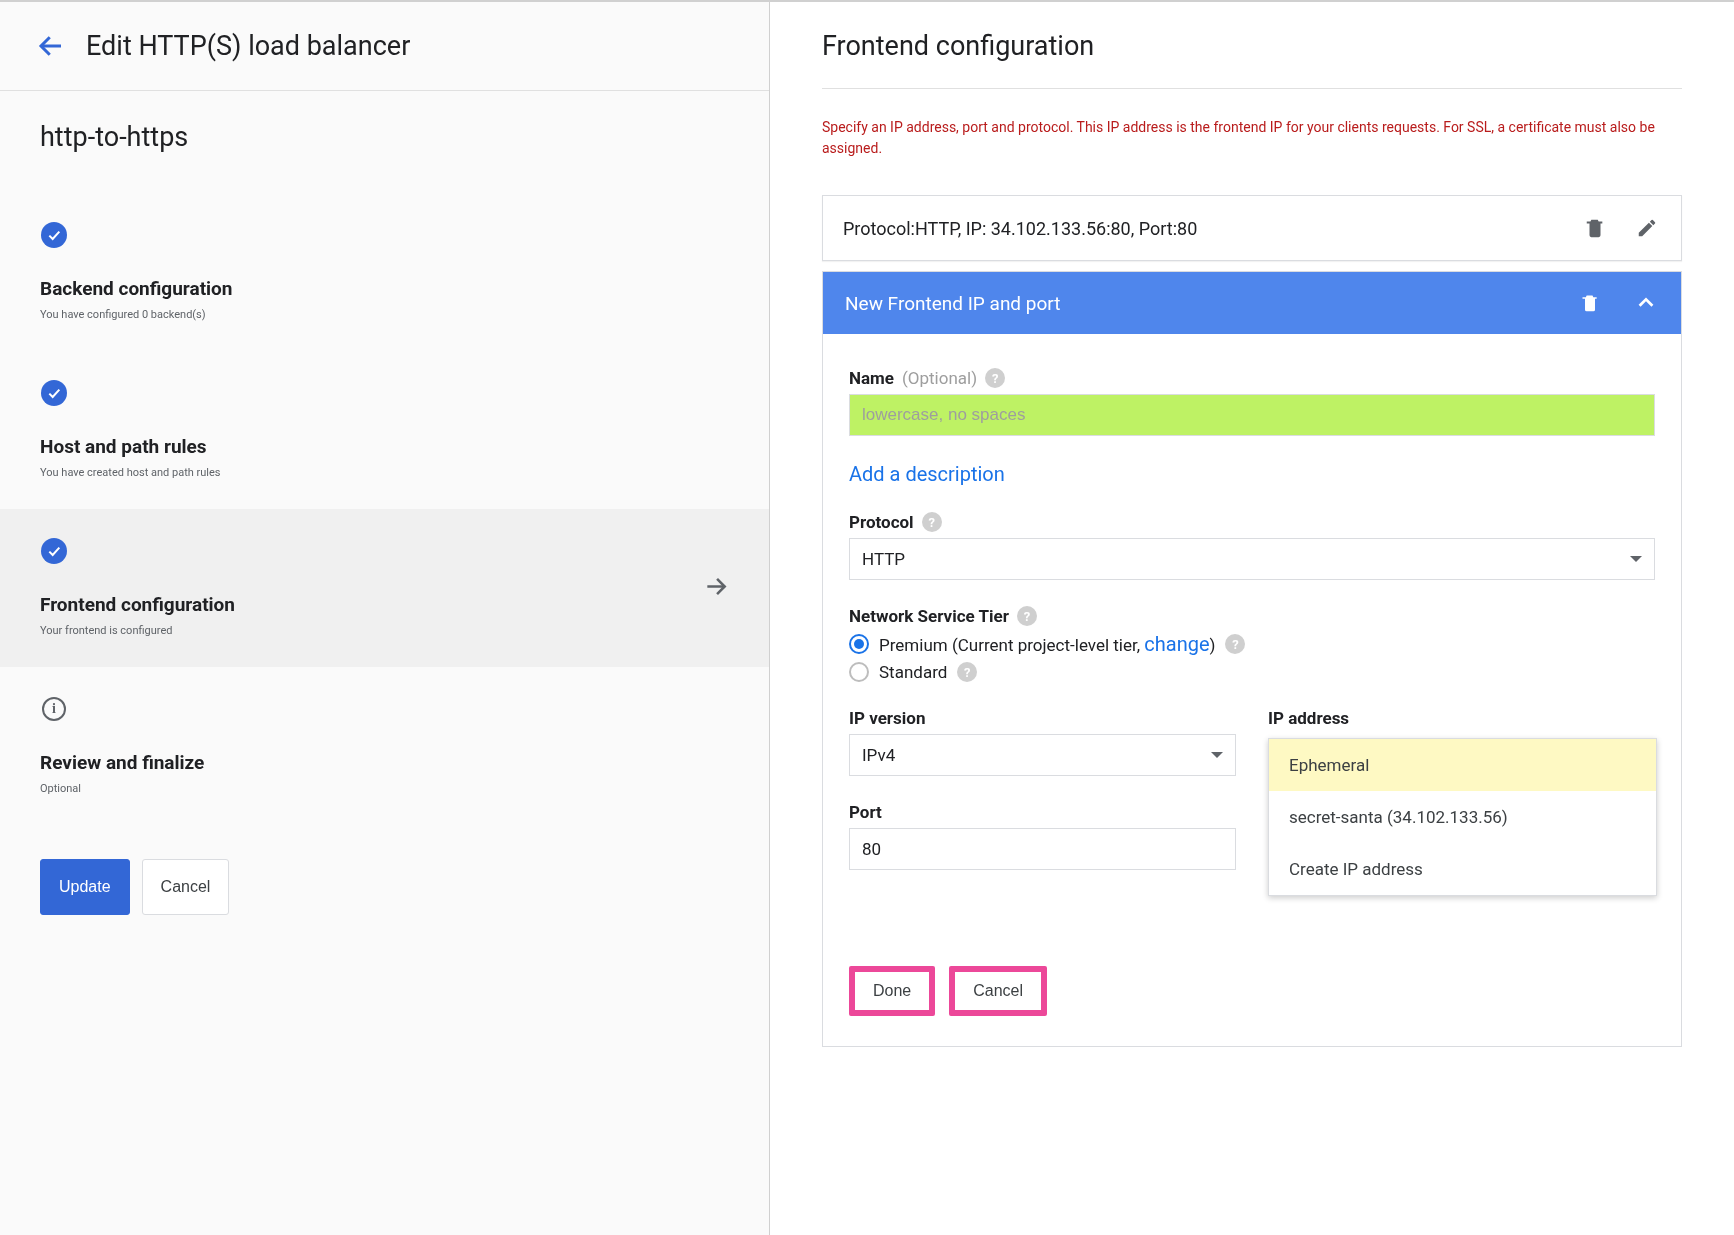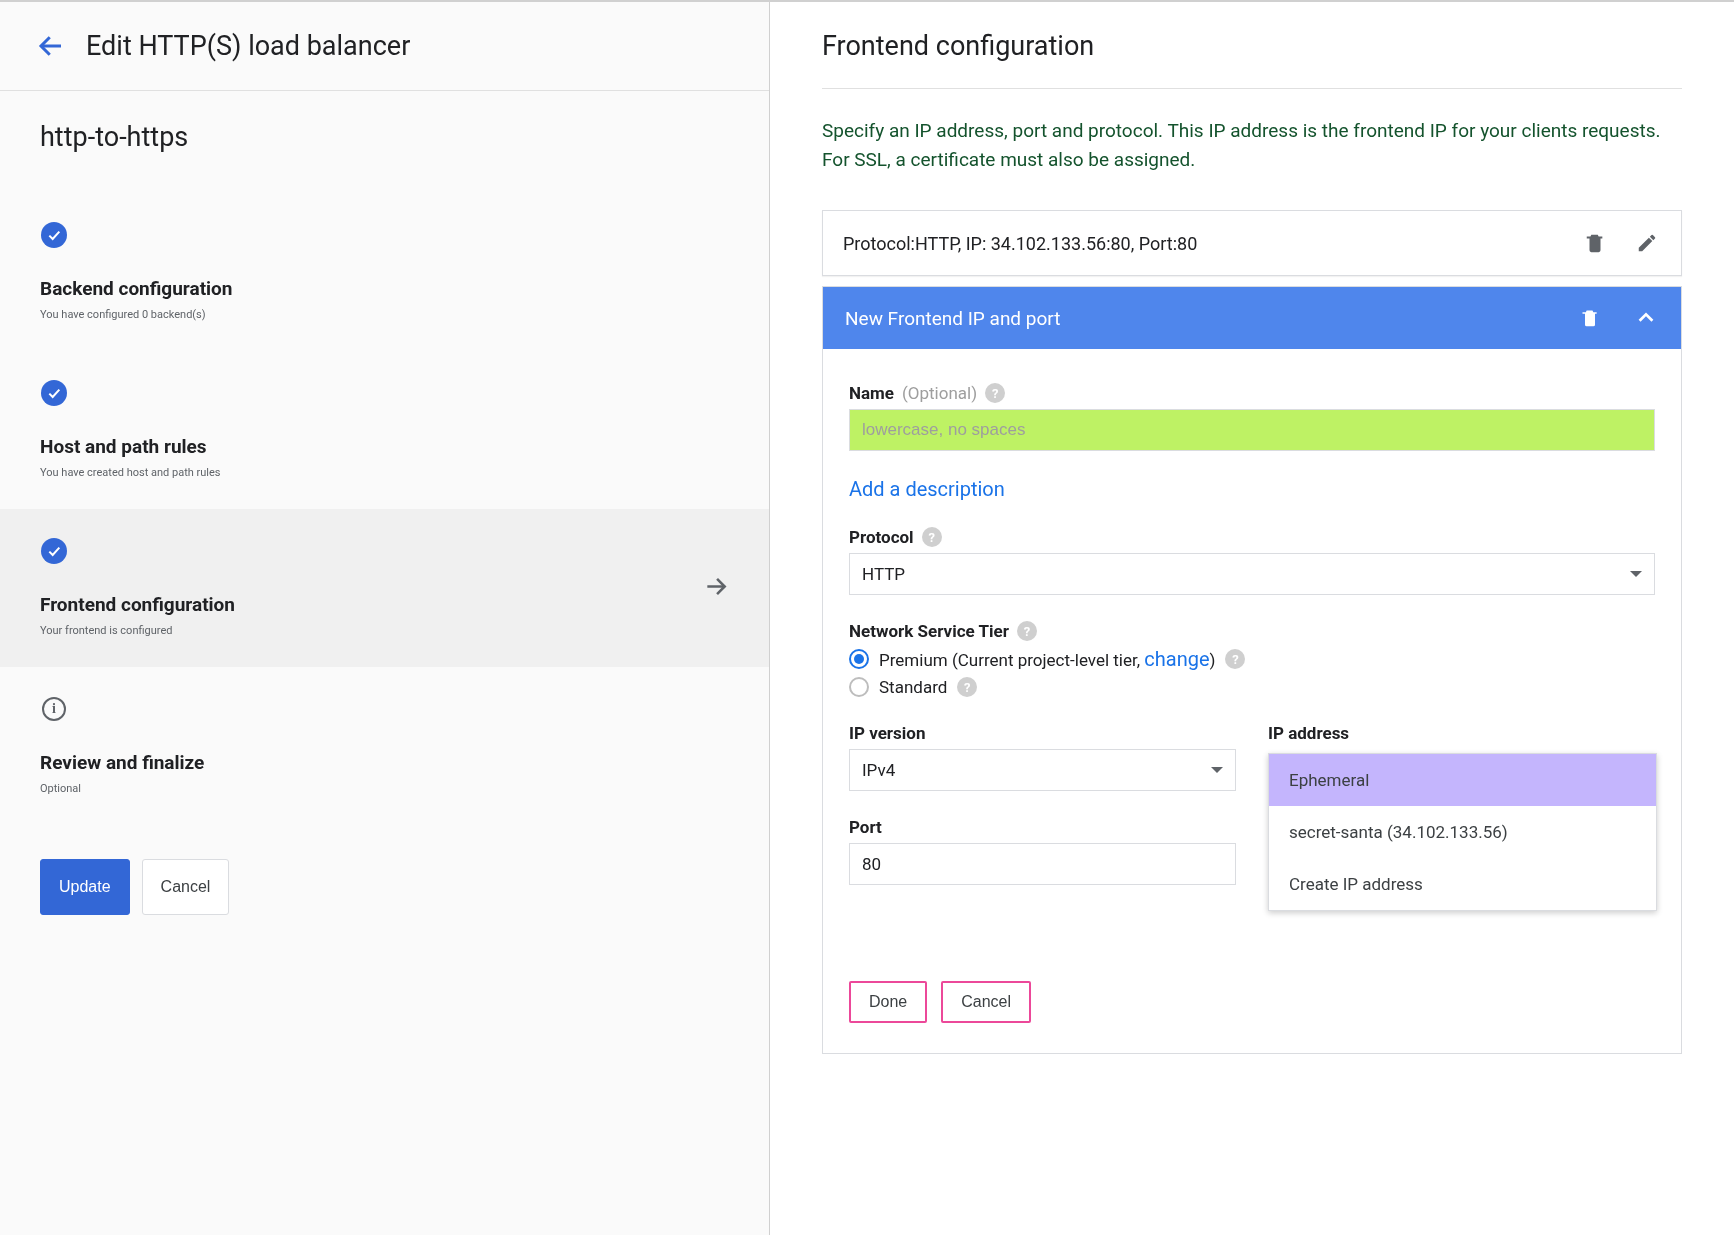--- a/index.html
+++ b/index.html
@@ -138,22 +138,22 @@
     padding: 24px 52px 40px 52px;
     position: relative;
   }
   .right-title {
     font-size: 27px;
     font-weight: 400;
     padding: 4px 0 26px 0;
     border-bottom: 1px solid #e0e0e0;
   }
   .right-desc {
-    font-size: 19px;
-    color: #14532d;
+    font-size: 14px;
+    color: #b91c1c;
     line-height: 1.5;
     padding: 28px 0 36px 0;
     max-width: 860px;
   }
   .frontend-row {
     border: 1px solid #dadce0;
     background: #fff;
     padding: 18px 20px;
     display: flex;
     align-items: center;
@@ -301,33 +301,33 @@
     box-shadow: 0 2px 6px rgba(0,0,0,.2);
     z-index: 10;
   }
   .dropdown-item {
     padding: 16px 20px;
     font-size: 17px;
     color: #3c4043;
     cursor: pointer;
   }
   .dropdown-item.selected {
-    background: #c4b5fd;
+    background: #fef9c3;
   }
   .form-actions {
     display: flex;
     gap: 14px;
     margin-top: 96px;
   }
   .btn-sm {
     padding: 10px 18px;
     font-size: 16px;
     background: #fff;
     color: #3c4043;
-    border: 2px solid #ec4899;
+    border: 6px solid #ec4899;
     border-radius: 2px;
     cursor: pointer;
   }
 </style>
 </head>
 <body>
 
 <div class="page">
 
   <div class="left">

